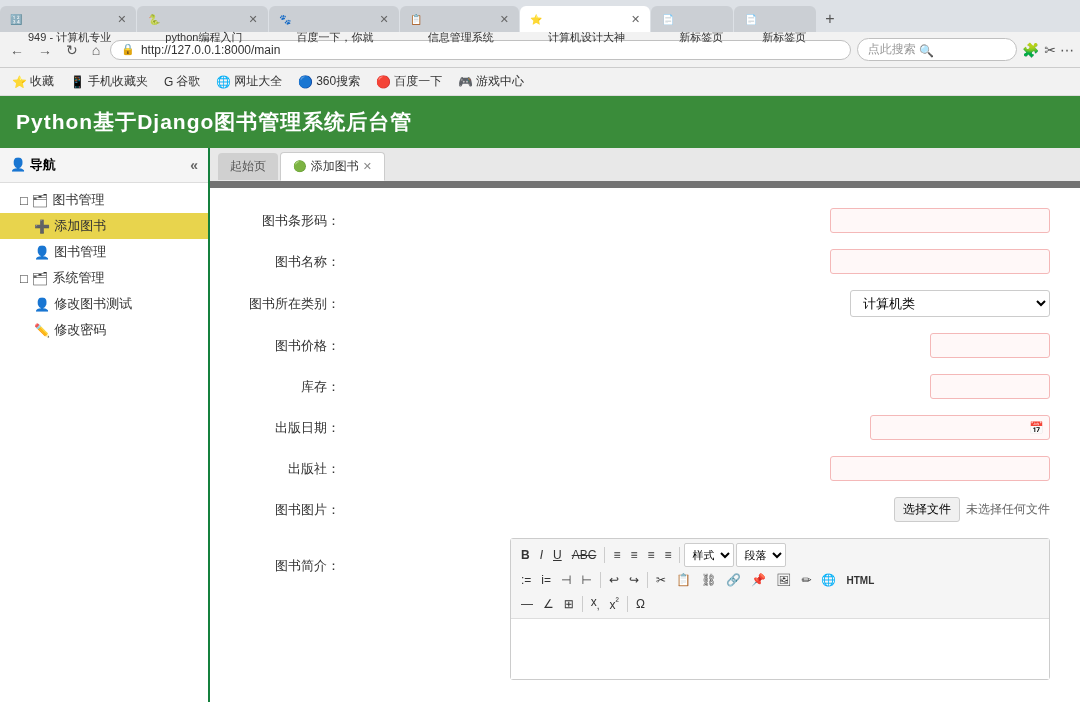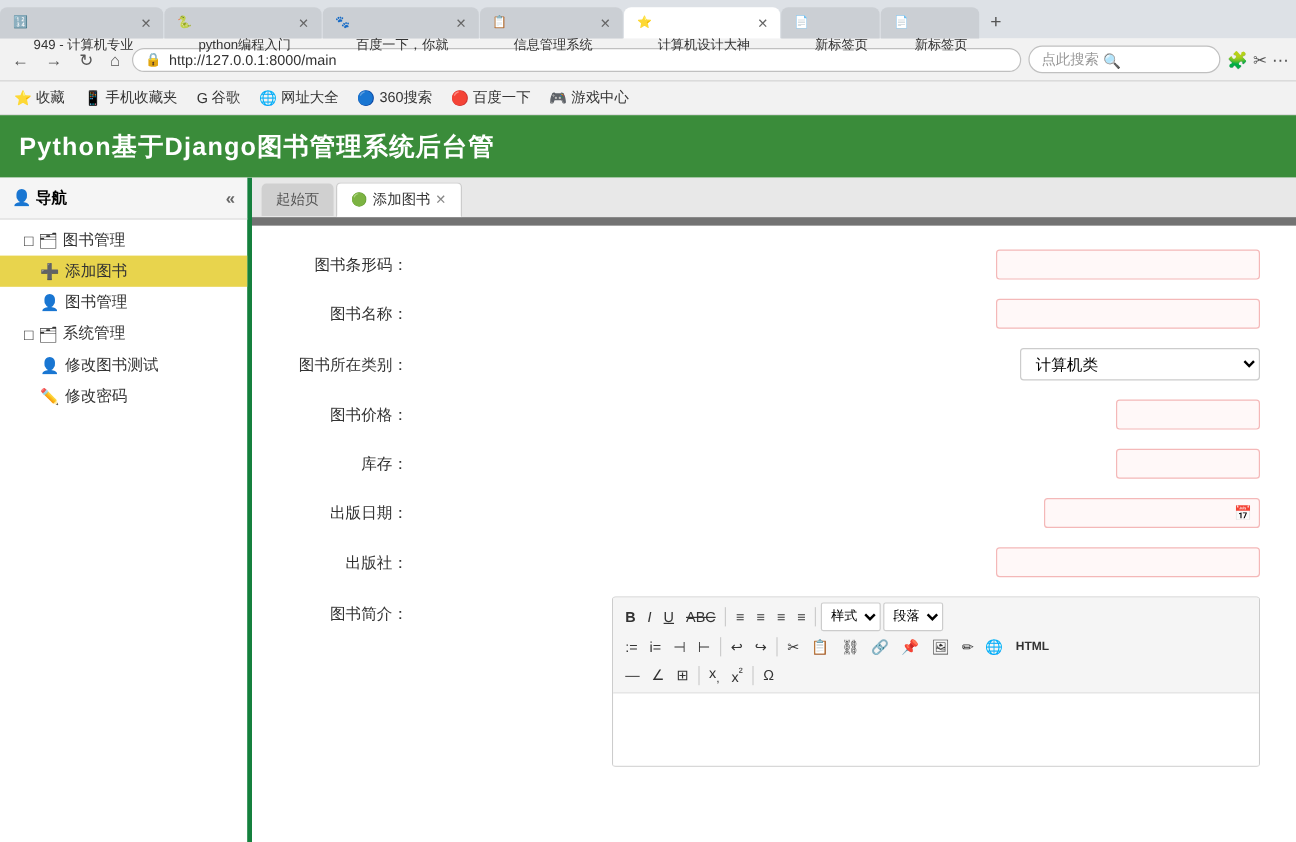--- a/index.html
+++ b/index.html
@@ -149,21 +149,21 @@
     .app-body {
       display: flex;
       flex: 1;
       overflow: hidden;
     }
 
     
     .sidebar {
       width: 210px;
       background: #fff;
-      border-right: 4px solid #15803d;
+      border-right: 2px solid #15803d;
       flex-shrink: 0;
       position: relative;
     }
     .sidebar-header {
       display: flex;
       align-items: center;
       justify-content: space-between;
       padding: 8px 10px;
       background: #f5f5f5;
       border-bottom: 1px solid #ddd;
@@ -540,23 +540,30 @@
             <input class="date-input" type="text" style="">
             <span class="date-icon">📅</span>
           </div>
         </div>
 
         <div class="form-row">
           <label class="form-label">出版社：</label>
           <input class="form-input wide" type="text" style="">
         </div>
 
+        <div class="form-row">
+          <label class="form-label">图书图片：</label>
+          <div class="file-input-wrapper">
+            <button class="file-btn">选择文件</button>
+            <span class="file-label">未选择任何文件</span>
+          </div>
+        </div>
 
         <div class="form-row" style="align-items: flex-start;">
-          <label class="form-label" style="padding-top:6px;">图书简介：</label>
+          <label class="form-label" style="padding-top:6px;margin-top:13px;">图书简介：</label>
           <div class="rte-wrapper">
             <div class="rte-toolbar">
 
               <div class="rte-toolbar-row">
                 <button class="rte-btn"><b>B</b></button>
                 <button class="rte-btn"><i>I</i></button>
                 <button class="rte-btn"><u>U</u></button>
                 <button class="rte-btn" style="text-decoration:line-through;">ABC</button>
                 <span class="rte-sep"></span>
                 <button class="rte-btn">≡</button>

